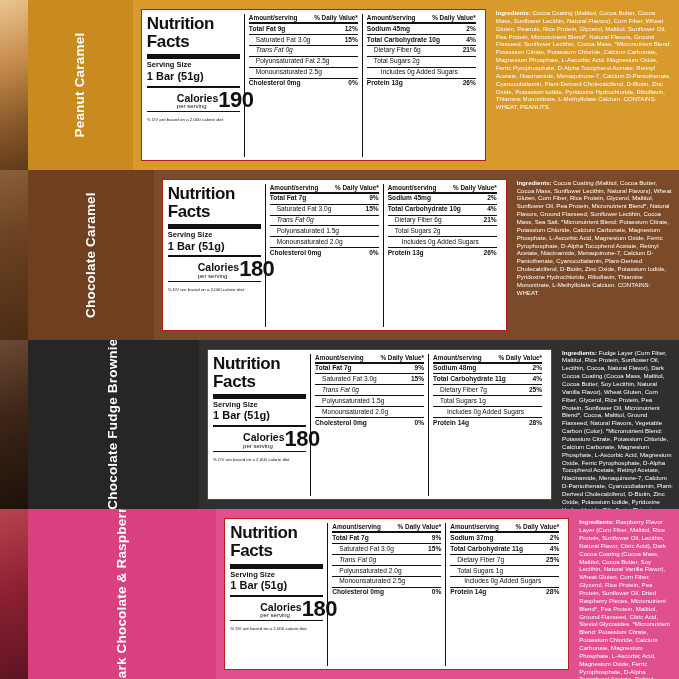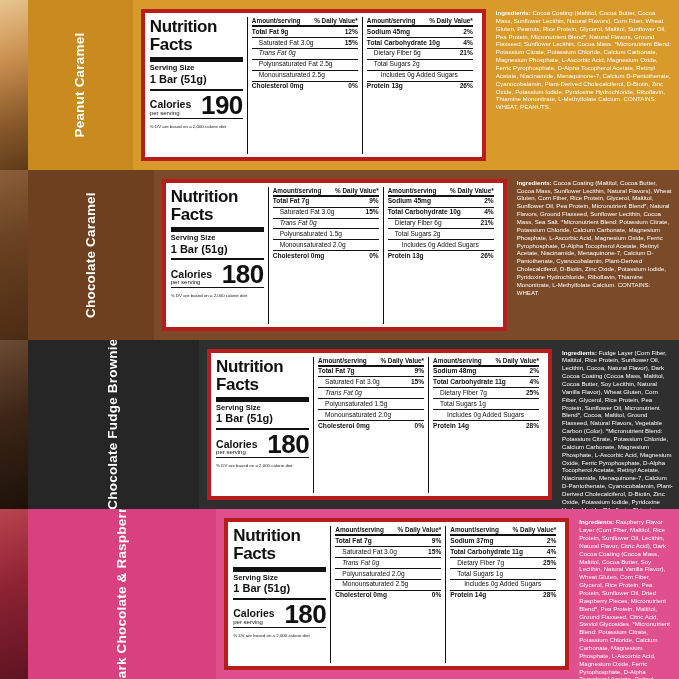--- a/index.html
+++ b/index.html
@@ -48,21 +48,21 @@
   }
   .body {
     flex: 1 1 auto;
     position: relative;
     display: flex;
     padding: 9px 6px 9px 8px;
   }
   
   .nfcard {
     background: #fff;
-    border: 4px solid #b91c1c;
+    border: 1px solid #b91c1c;
     width: 345px;
     flex: 0 0 345px;
     display: flex;
     padding: 4px 5px 3px 5px;
     font-size: 7px;
     color: #111;
   }
   .nf-left {
     width: 97px;
     flex: 0 0 97px;
@@ -81,24 +81,24 @@
   .rule-med { border-top: 2.5px solid #111; margin: 3px 0 2px 0; }
   .rule-thin { border-top: 1px solid #111; margin: 2px 0; }
   .serving-label { font-size: 7.5px; font-weight: bold; line-height: 1.15; }
   .serving-val { font-size: 11px; font-weight: bold; line-height: 1.15; }
   .cal-row {
     display: flex;
     align-items: flex-end;
     justify-content: space-between;
     margin-top: 1px;
   }
-  .cal-lbl { line-height: 1.0; }
+  .cal-lbl { line-height: 1.0; margin-left: 30px; }
   .cal-word { font-size: 10.5px; font-weight: bold; display:block; }
   .cal-sub { font-size: 6px; display:block; }
-  .cal-num { font-size: 26px; font-weight: bold; line-height: .85; letter-spacing: -0.5px; text-align: center;}
+  .cal-num { font-size: 22px; font-weight: bold; line-height: .85; letter-spacing: -0.5px; text-align: center;}
   .footnote { font-size: 4.4px; margin-top: 3px; color:#111; }
   .nf-col {
     flex: 1 1 0;
     padding: 0 4px;
     display: flex;
     flex-direction: column;
   }
   .nf-col.mid { border-left: 1px solid #111; }
   .nf-col.right { border-left: 1px solid #111; }
   .colhead {

